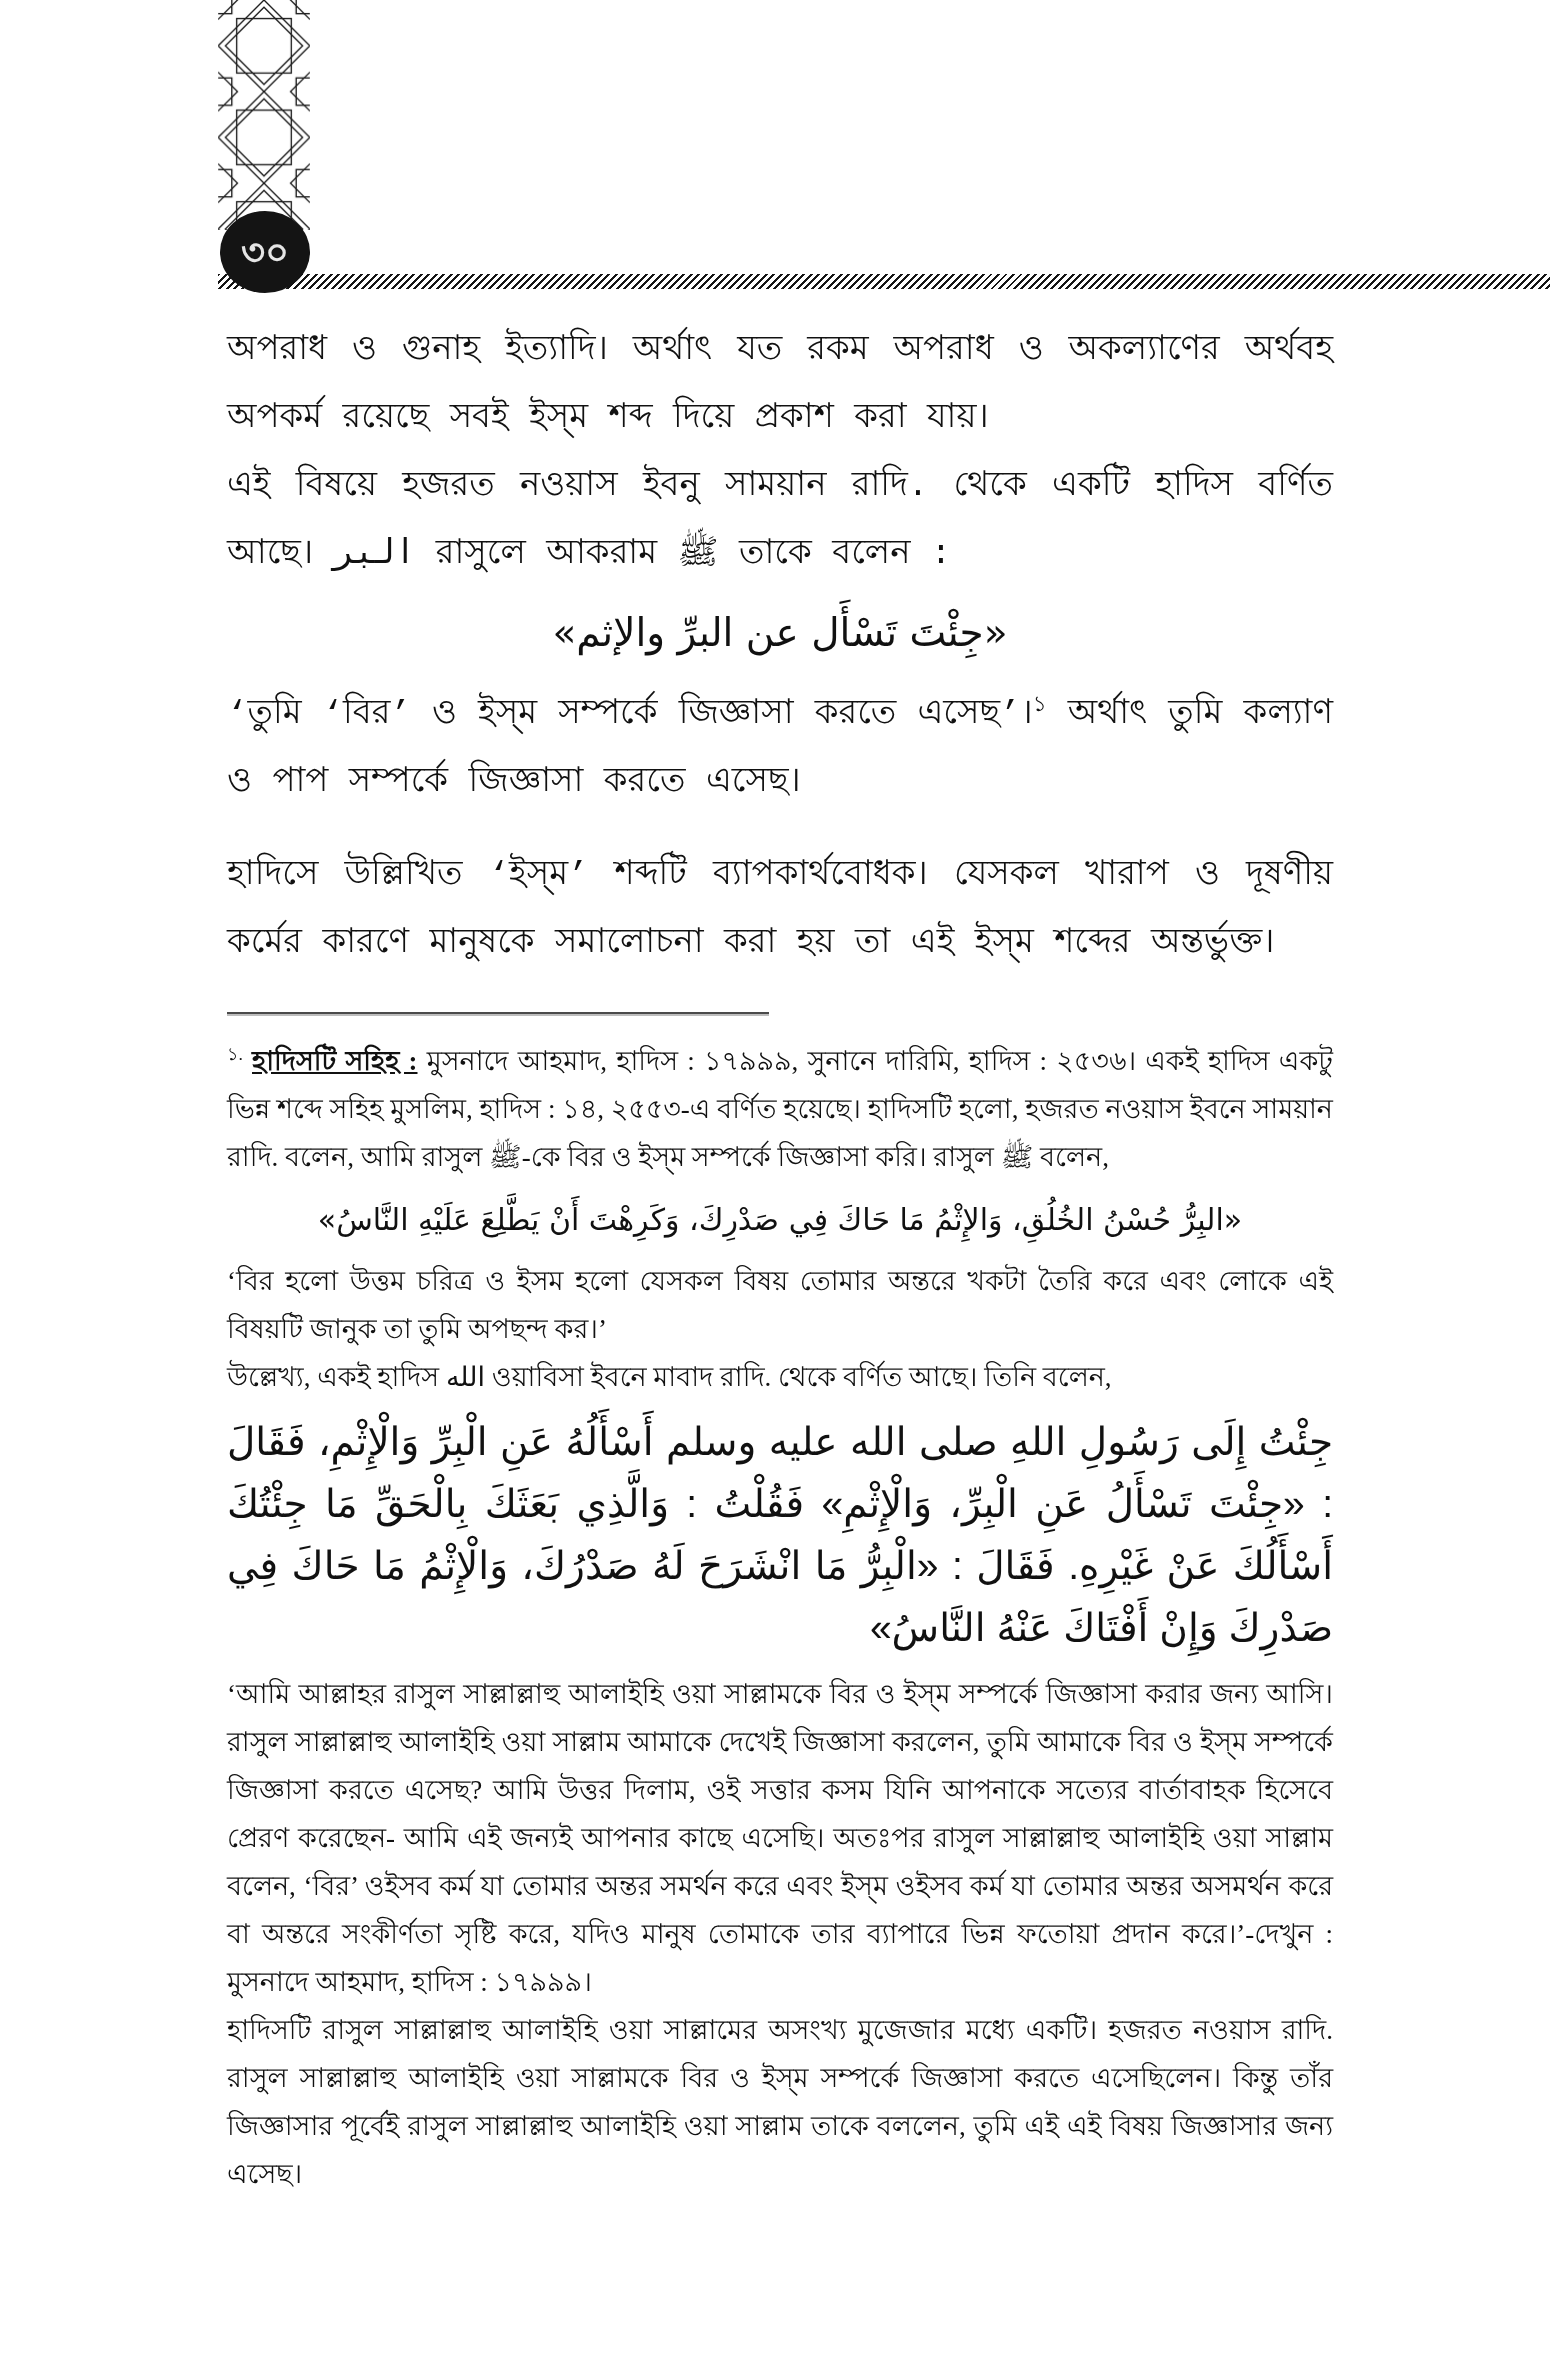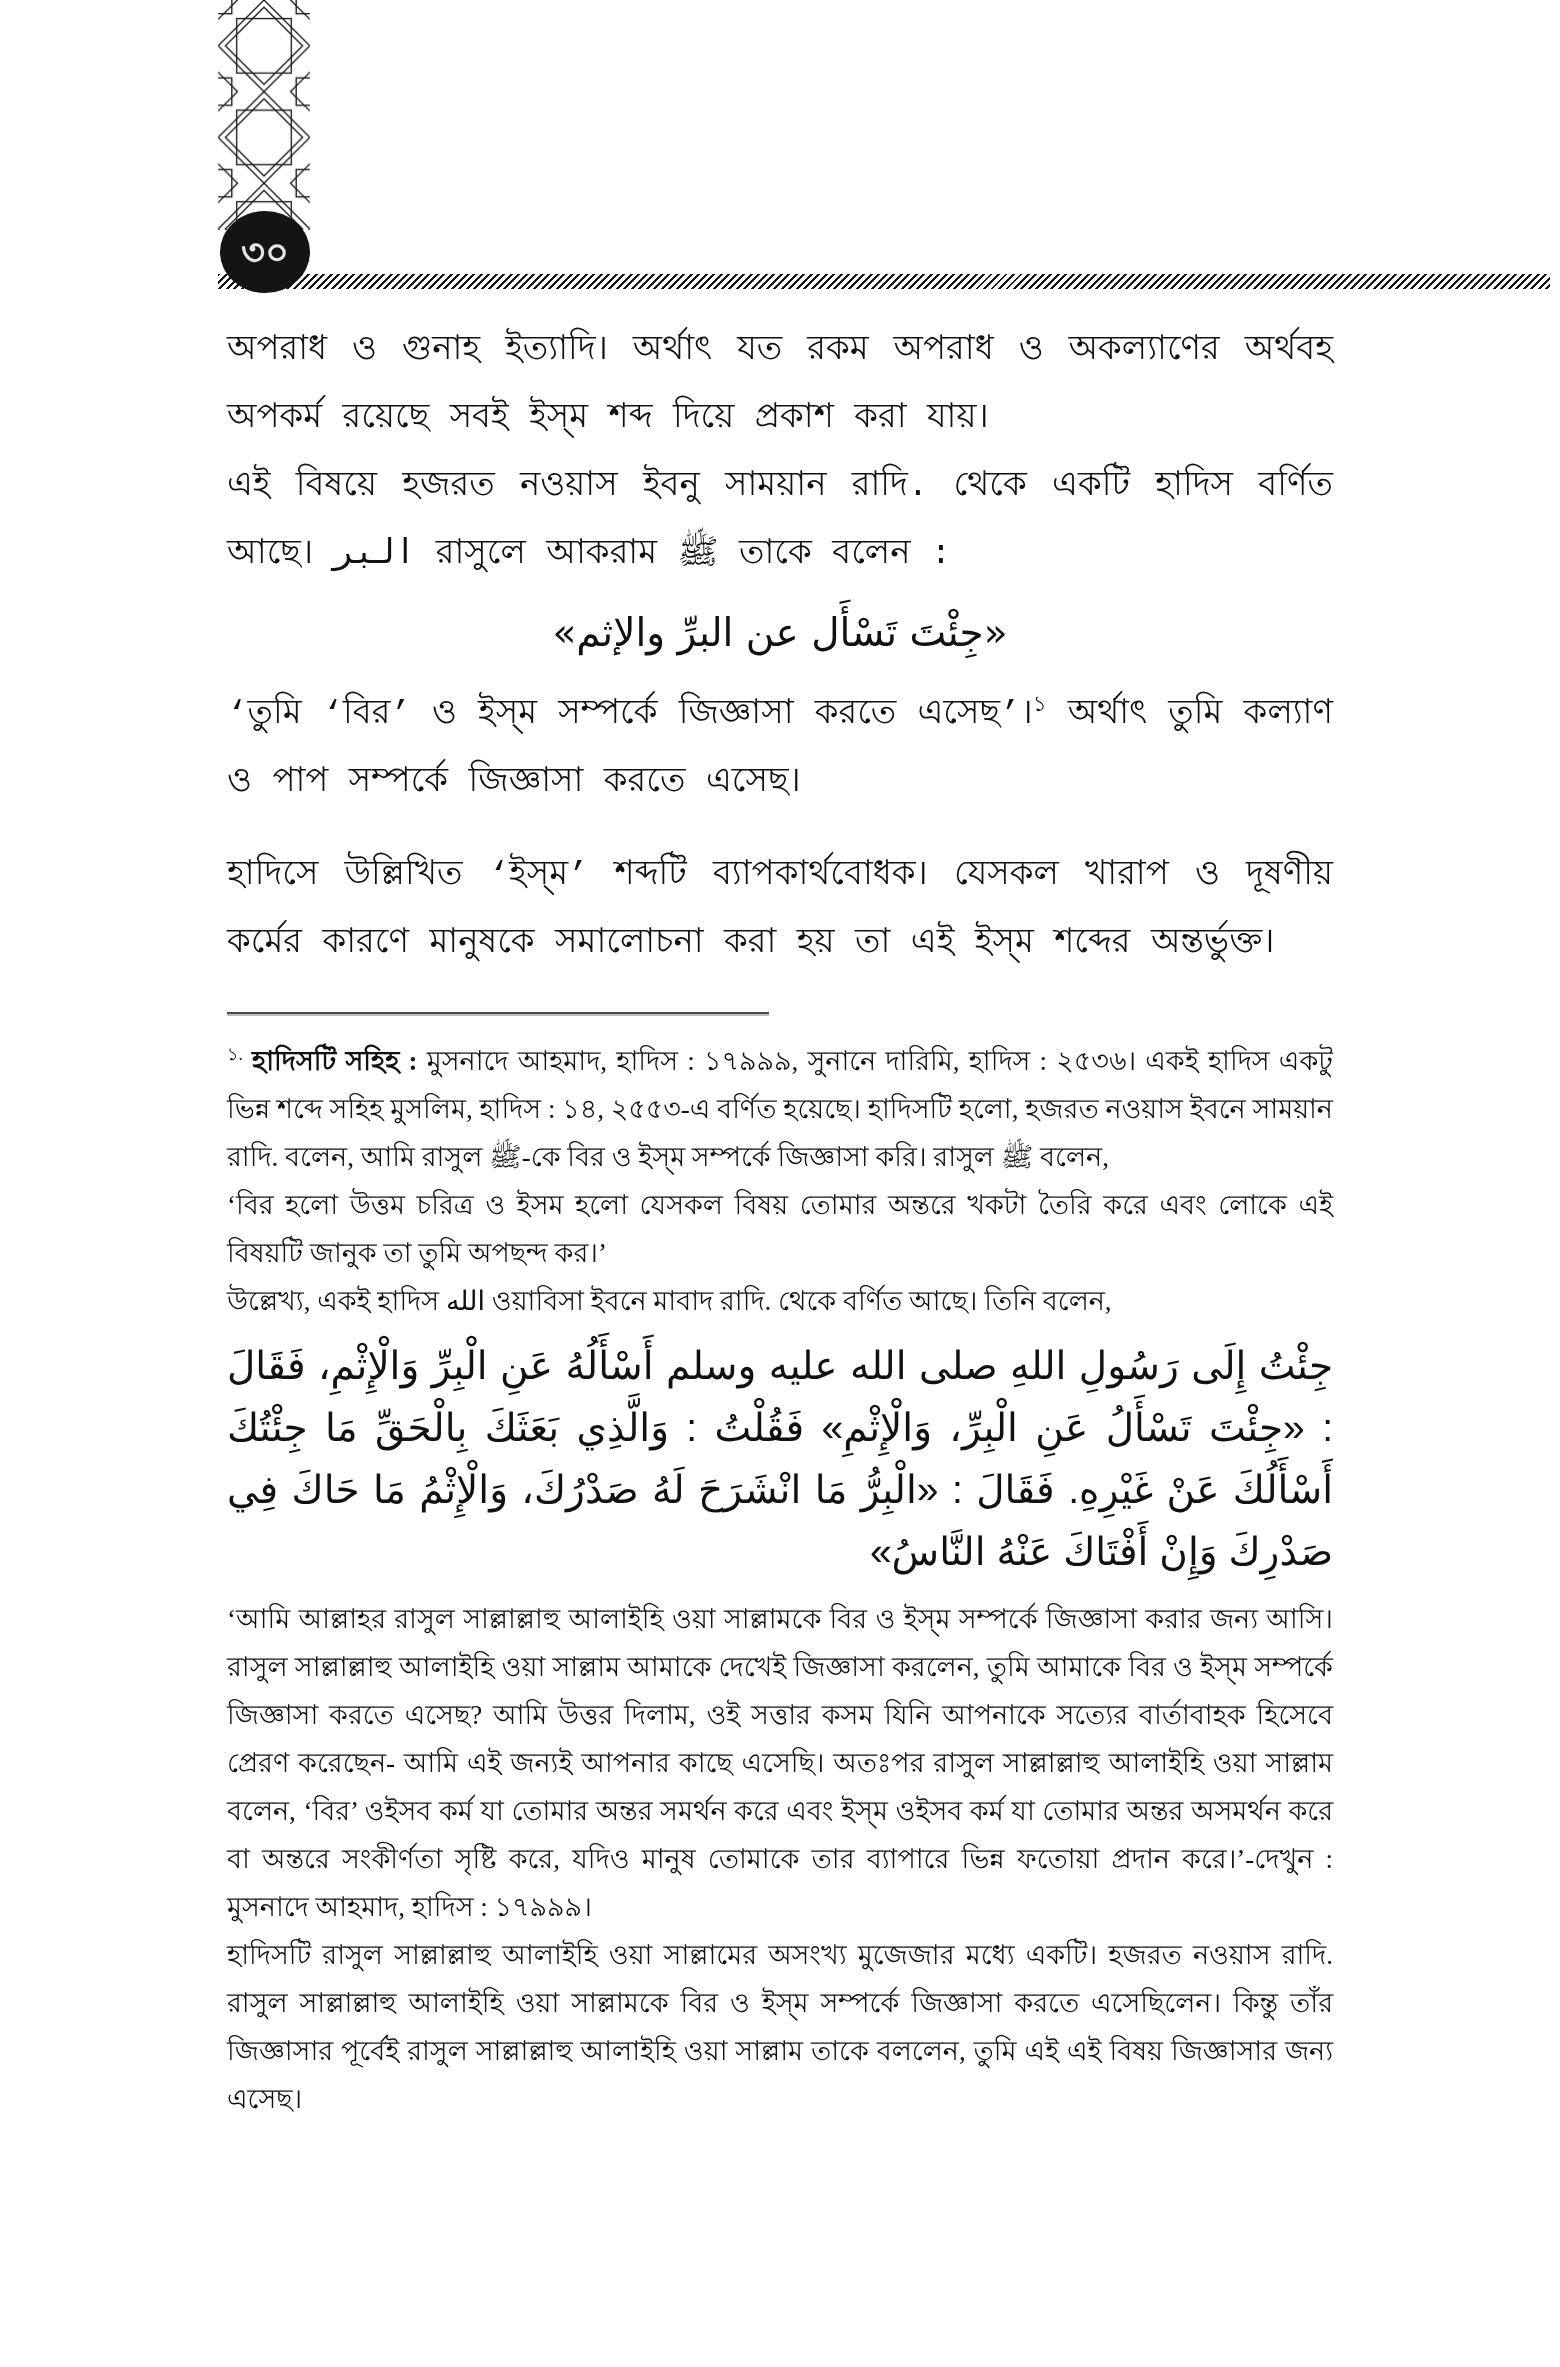--- a/index.html
+++ b/index.html
@@ -44,21 +44,21 @@
     font-family:"DejaVu Sans","Liberation Sans",sans-serif;
     font-size:39px;line-height:78px;margin:5.9px 0 7.8px;
   }
   .fn-rule{
     width:542px;height:2px;background:#4a4a4a;box-shadow:0 2px 0 #bdbdbd;
     margin:35px 0 23.4px;border:none;
   }
   .footnote{width:1106px;}
   .fn-p{margin:0;font-size:27px;line-height:48px;text-align:justify;}
   .fn-marker{font-size:17.6px;vertical-align:super;line-height:0;}
-  .fn-lead{font-weight:bold;}
+  .fn-lead{font-weight:bold;text-decoration:underline;}
   .fn-arabic{font-size:30px;line-height:62px;margin:7.8px 0 5.9px;}
   .arabic-just{
     direction:rtl;text-align:justify;
     font-family:Liberation Sans, sans-serif;
     font-size:39px;line-height:62px;margin:9.8px 0 11.7px;
   }
 </style>
 </head>
 <body>
 
@@ -116,20 +116,21 @@
 
 
     <div class="fn-rule"></div>
 
     <div class="footnote">
 
       <p class="fn-p"><sup class="fn-marker">১.</sup>
         <b class="fn-lead">হাদিসটি সহিহ :</b>
         <span>মুসনাদে আহমাদ, হাদিস : ১৭৯৯৯, সুনানে দারিমি, হাদিস : ২৫৩৬। একই হাদিস একটু ভিন্ন শব্দে সহিহ মুসলিম, হাদিস : ১৪, ২৫৫৩-এ বর্ণিত হয়েছে। হাদিসটি হলো, হজরত নওয়াস ইবনে সাময়ান রাদি. বলেন, আমি রাসুল ﷺ-কে বির ও ইস্‌ম সম্পর্কে জিজ্ঞাসা করি। রাসুল ﷺ বলেন,</span></p>
 
+      <div class="arabic-center fn-arabic" dir="rtl">«البِرُّ حُسْنُ الخُلُقِ، وَالإِثْمُ مَا حَاكَ فِي صَدْرِكَ، وَكَرِهْتَ أَنْ يَطَّلِعَ عَلَيْهِ النَّاسُ»</div>
 
       <p class="fn-p">‘বির হলো উত্তম চরিত্র ও ইসম হলো যেসকল বিষয় তোমার অন্তরে খকটা তৈরি করে এবং লোকে এই বিষয়টি জানুক তা তুমি অপছন্দ কর।’</p>
 
       <p class="fn-p">উল্লেখ্য, একই হাদিস الله ওয়াবিসা ইবনে মাবাদ রাদি. থেকে বর্ণিত আছে। তিনি বলেন,</p>
 
       <div class="arabic-just">جِئْتُ إِلَى رَسُولِ اللهِ صلى الله عليه وسلم أَسْأَلُهُ عَنِ الْبِرِّ وَالْإِثْمِ، فَقَالَ : «جِئْتَ تَسْأَلُ عَنِ الْبِرِّ، وَالْإِثْمِ» فَقُلْتُ : وَالَّذِي بَعَثَكَ بِالْحَقِّ مَا جِئْتُكَ أَسْأَلُكَ عَنْ غَيْرِهِ. فَقَالَ : «الْبِرُّ مَا انْشَرَحَ لَهُ صَدْرُكَ، وَالْإِثْمُ مَا حَاكَ فِي صَدْرِكَ وَإِنْ أَفْتَاكَ عَنْهُ النَّاسُ»</div>
 
       <p class="fn-p">‘আমি আল্লাহর রাসুল সাল্লাল্লাহু আলাইহি ওয়া সাল্লামকে বির ও ইস্‌ম সম্পর্কে জিজ্ঞাসা করার জন্য আসি। রাসুল সাল্লাল্লাহু আলাইহি ওয়া সাল্লাম আমাকে দেখেই জিজ্ঞাসা করলেন, তুমি আমাকে বির ও ইস্‌ম সম্পর্কে জিজ্ঞাসা করতে এসেছ? আমি উত্তর দিলাম, ওই সত্তার কসম যিনি আপনাকে সত্যের বার্তাবাহক হিসেবে প্রেরণ করেছেন- আমি এই জন্যই আপনার কাছে এসেছি। অতঃপর রাসুল সাল্লাল্লাহু আলাইহি ওয়া সাল্লাম বলেন, ‘বির’ ওইসব কর্ম যা তোমার অন্তর সমর্থন করে এবং ইস্‌ম ওইসব কর্ম যা তোমার অন্তর অসমর্থন করে বা অন্তরে সংকীর্ণতা সৃষ্টি করে, যদিও মানুষ তোমাকে তার ব্যাপারে ভিন্ন ফতোয়া প্রদান করে।’-দেখুন : মুসনাদে আহমাদ, হাদিস : ১৭৯৯৯।</p>
 
       <p class="fn-p">হাদিসটি রাসুল সাল্লাল্লাহু আলাইহি ওয়া সাল্লামের অসংখ্য মুজেজার মধ্যে একটি। হজরত নওয়াস রাদি. রাসুল সাল্লাল্লাহু আলাইহি ওয়া সাল্লামকে বির ও ইস্‌ম সম্পর্কে জিজ্ঞাসা করতে এসেছিলেন। কিন্তু তাঁর জিজ্ঞাসার পূর্বেই রাসুল সাল্লাল্লাহু আলাইহি ওয়া সাল্লাম তাকে বললেন, তুমি এই এই বিষয় জিজ্ঞাসার জন্য এসেছ।</p>

